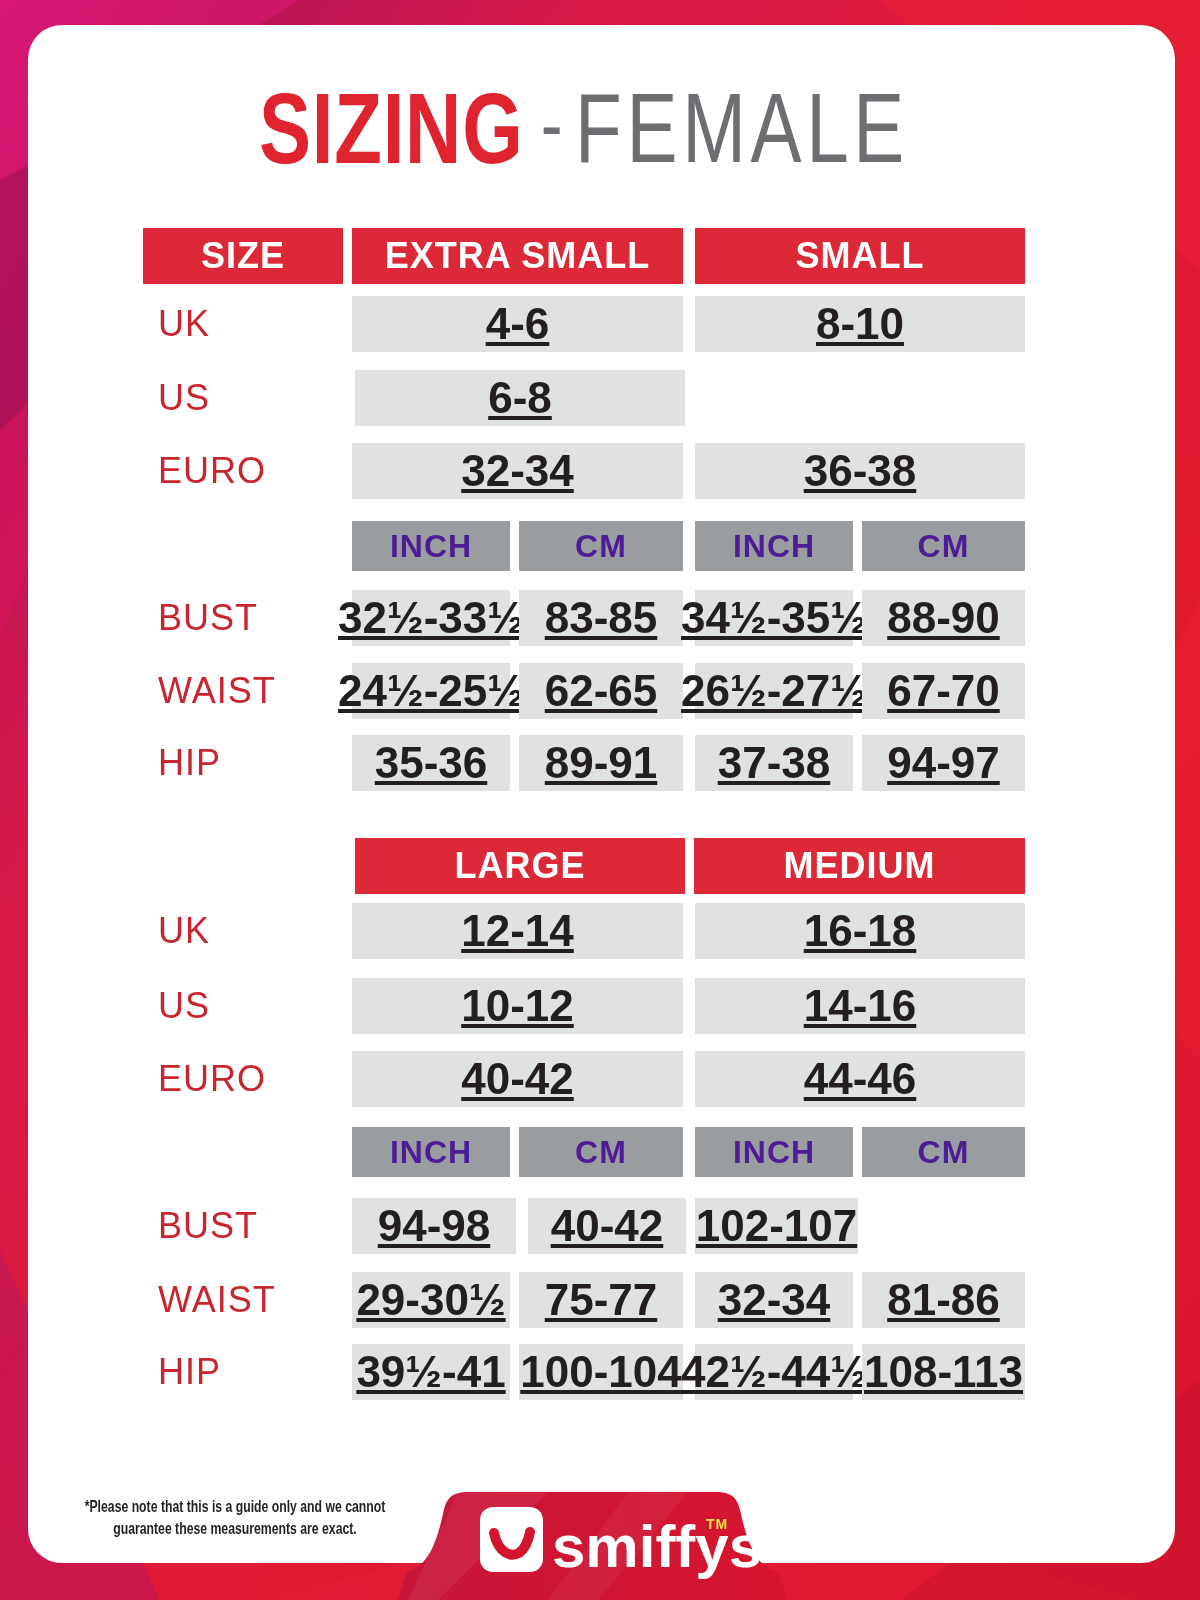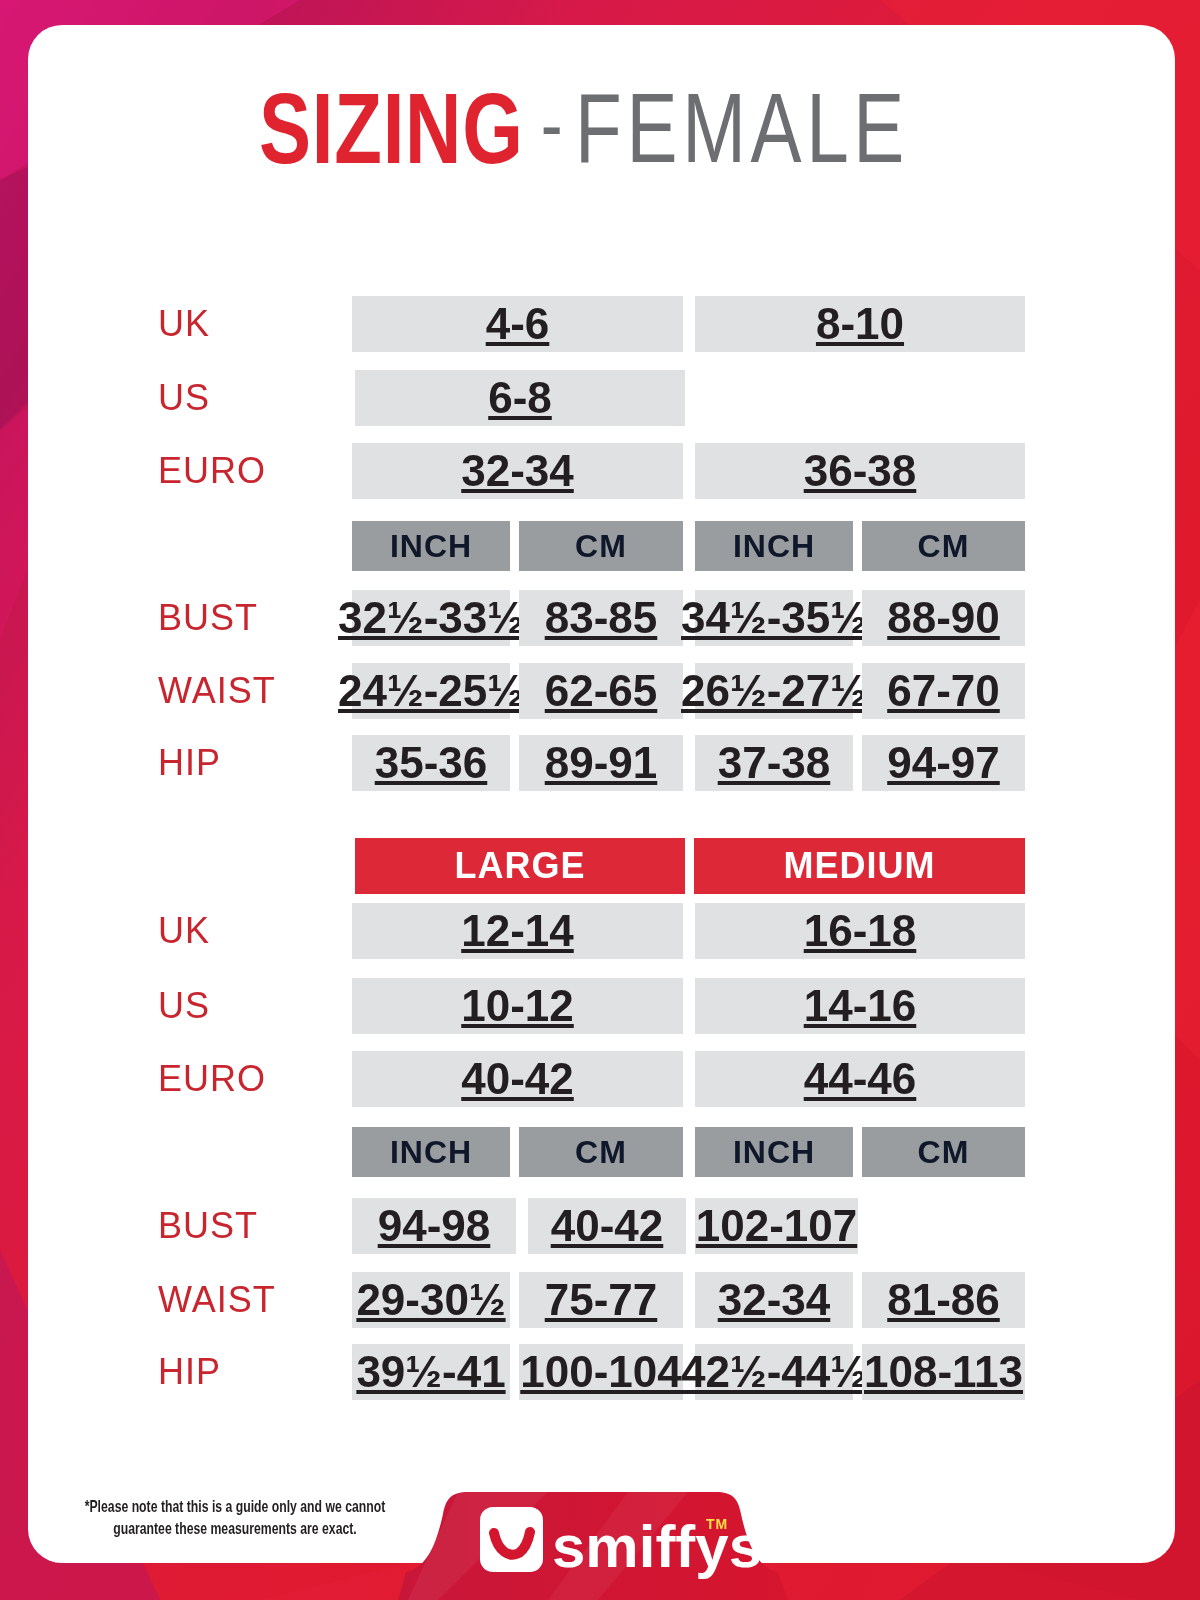--- a/index.html
+++ b/index.html
@@ -26,21 +26,21 @@
   }
   .t-sizing{color:var(--title-red);font-weight:bold;font-size:100px;letter-spacing:1px;}
   .t-dash{color:var(--title-gray);font-weight:400;font-size:84px;margin:0 16px 8px 22px;}
   .t-female{color:var(--title-gray);font-weight:400;font-size:98px;letter-spacing:6px;}
   
   .row{position:absolute;left:143px;display:flex;gap:9px;z-index:2;}
   .h56{height:56px;}
   .h50{height:50px;}
   .cell{display:flex;align-items:center;justify-content:center;}
   .red-h{background:var(--red);color:#fff;font-weight:bold;font-size:36px;letter-spacing:1px;}
-  .gray-h{background:var(--unit-gray);color:#0f172a;font-weight:bold;font-size:32px;letter-spacing:1px;}
+  .gray-h{background:var(--unit-gray);color:#4c1d95;font-weight:bold;font-size:32px;letter-spacing:1px;}
   .val{background:var(--cell-gray);color:var(--ink);font-weight:bold;font-size:44px;text-decoration:underline;}
   .lbl{display:flex;align-items:center;padding-left:15px;box-sizing:border-box;
        color:var(--label-red);font-weight:normal;font-size:36px;letter-spacing:1px;}
   .w200{width:200px;}
   .w331{width:331px;}
   .w330g{width:330px;margin-left:3px;}
   .w158{width:158px;}
   .w164{width:164px;}
   .w158g{width:158px;margin-left:3px;}
   .w163{width:163px;}
@@ -109,20 +109,25 @@
   </svg>
 
   <div id="card"></div>
 
   <div id="title-row">
     <span class="t-sizing">SIZING</span>
     <span class="t-dash">-</span>
     <span class="t-female">FEMALE</span>
   </div>
 
+  <div class="row h56" style="top:228px">
+    <div class="cell red-h w200">SIZE</div>
+    <div class="cell red-h w331">EXTRA SMALL</div>
+    <div class="cell red-h w330g">SMALL</div>
+  </div>
 
   <div class="row h56" style="top:296px">
     <div class="lbl w200">UK</div>
     <div class="cell val w331">4-6</div>
     <div class="cell val w330g">8-10</div>
   </div>
   <div class="row h56" style="top:370px">
     <div class="lbl w200">US</div>
     <div class="cell val w330g">6-8</div>
   </div>

